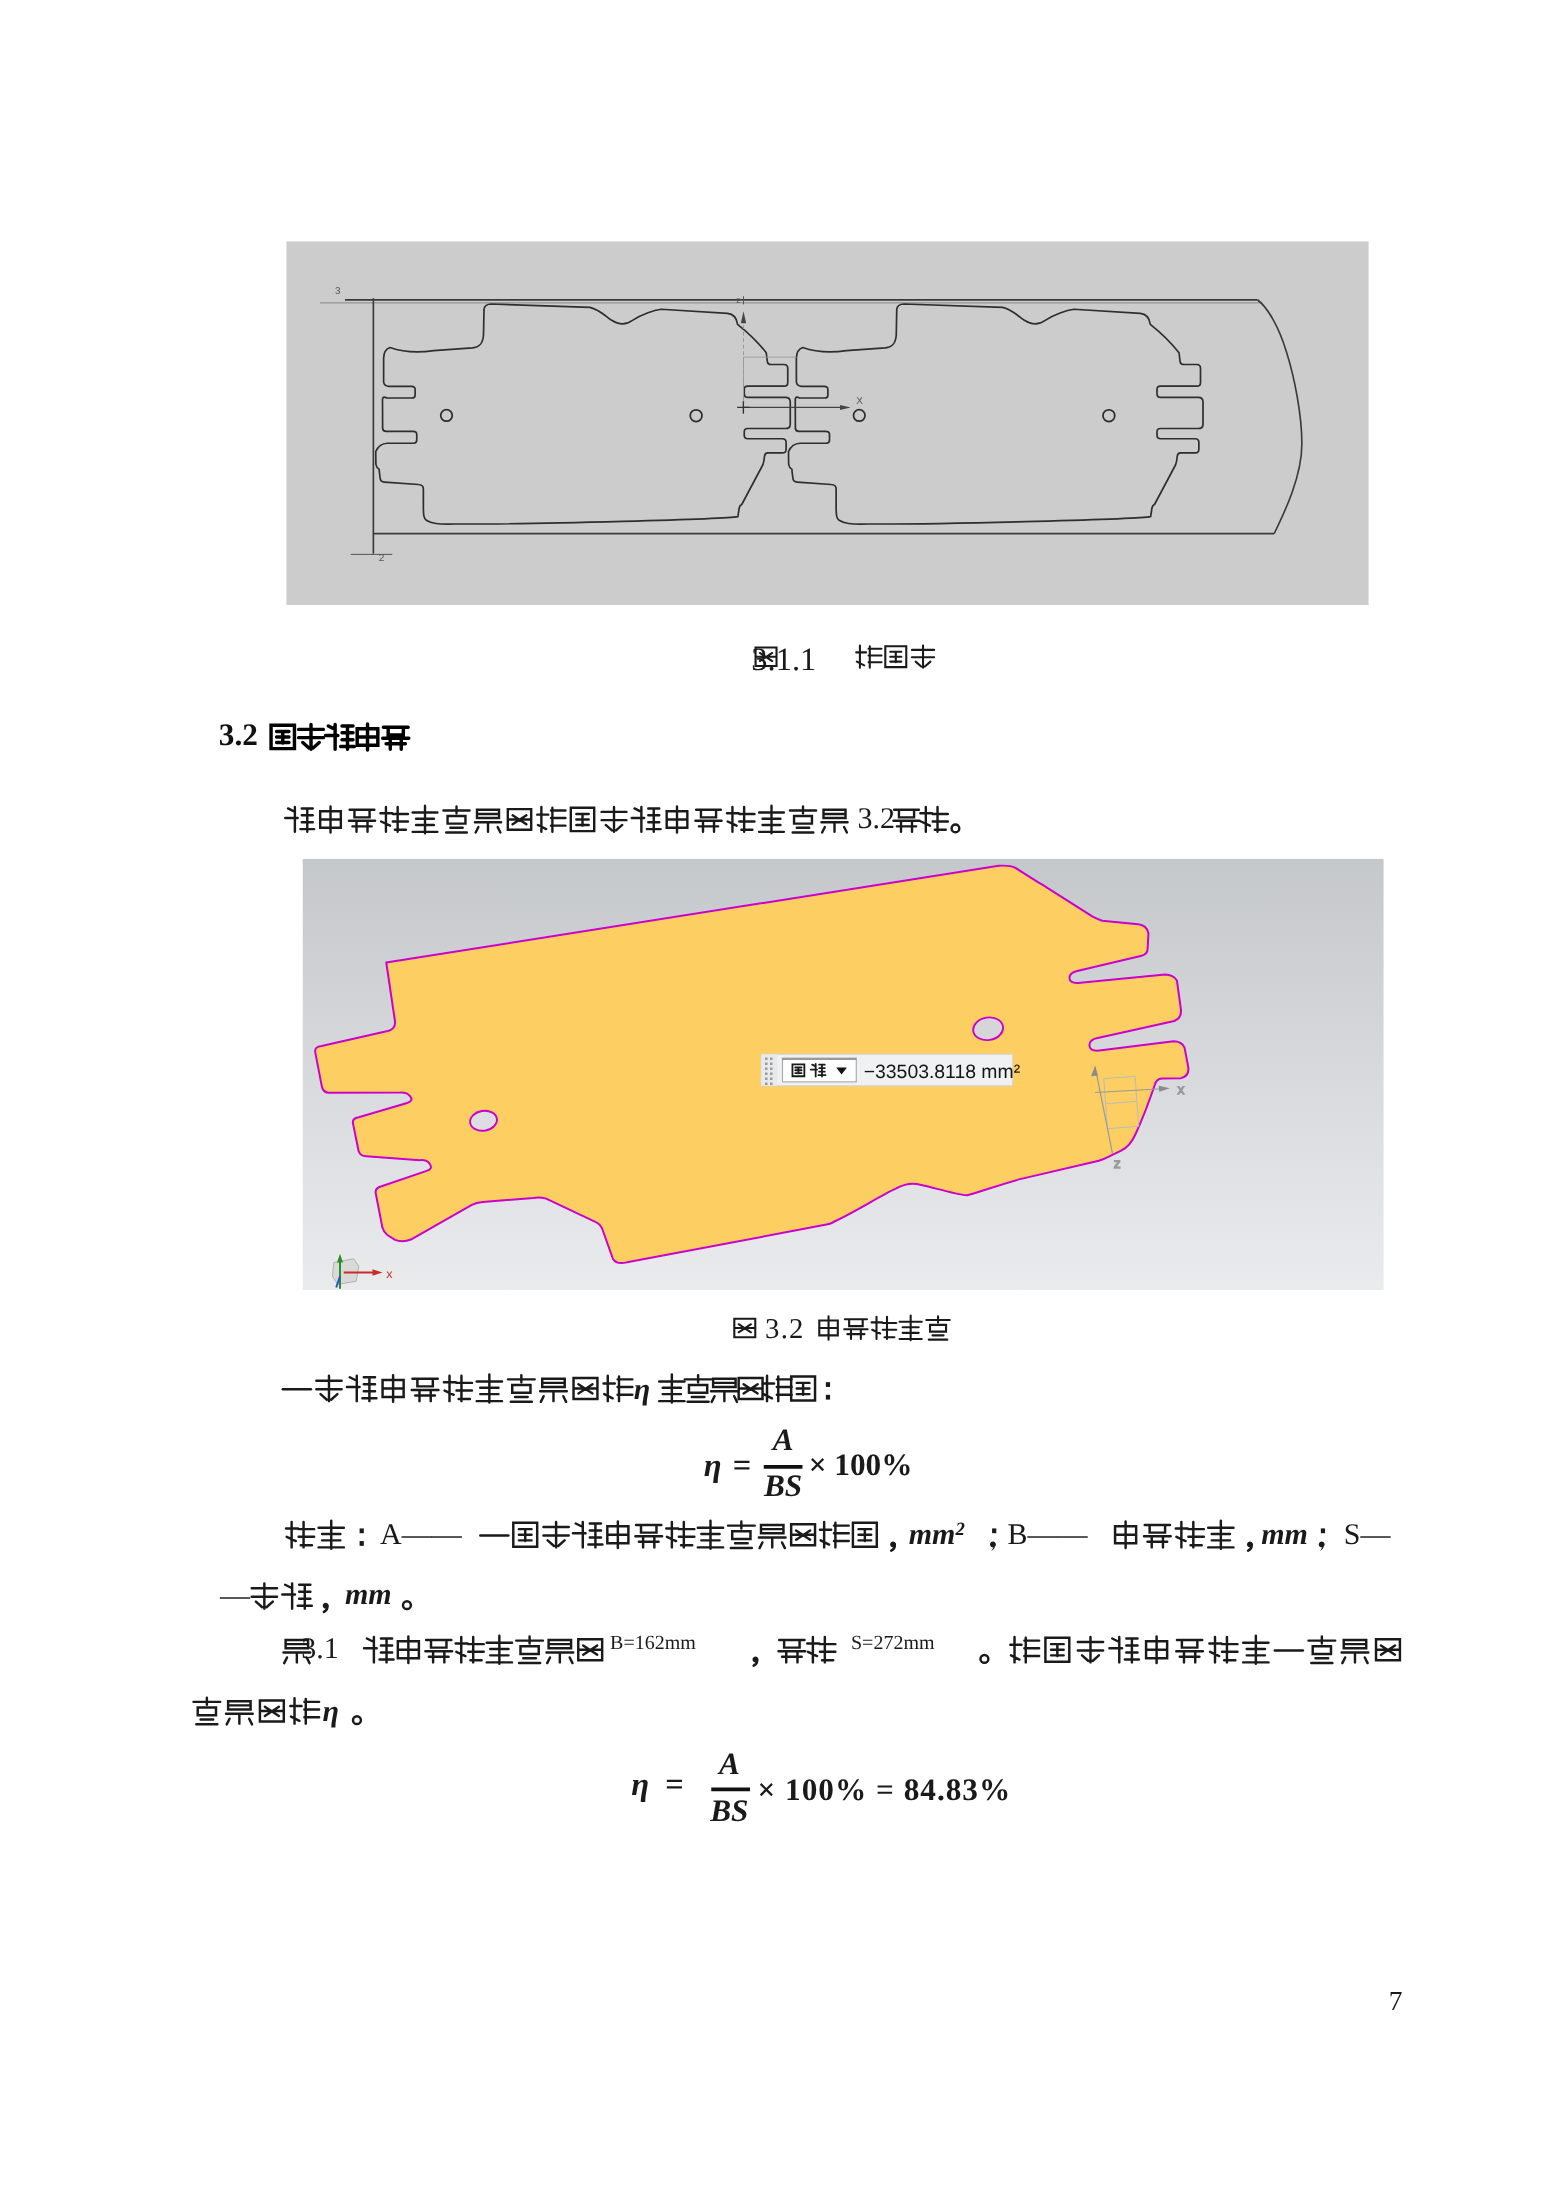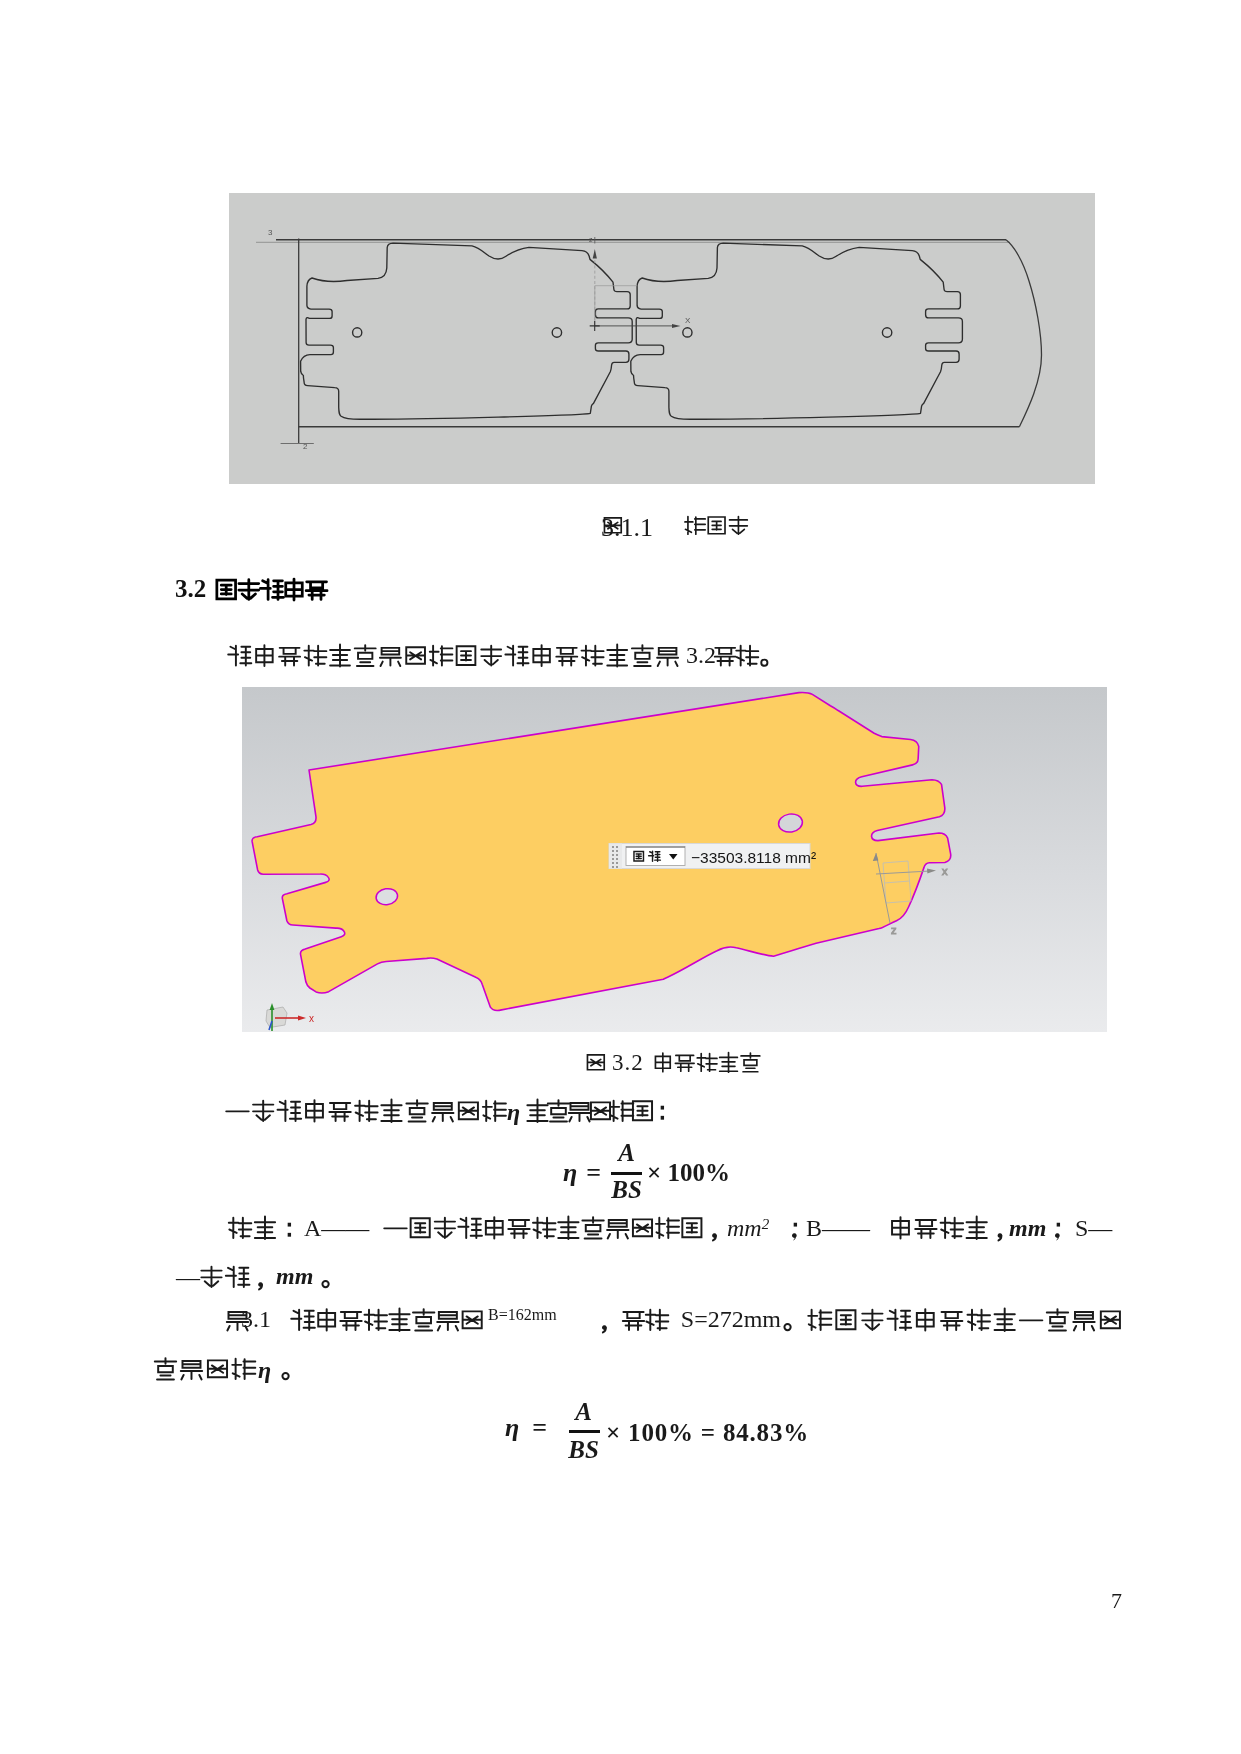--- a/index.html
+++ b/index.html
@@ -251,21 +251,21 @@
       <use href="#c9" transform="translate(123.5,-1.69) scale(1.1239)"></use>
       <use href="#c5" transform="translate(148.2,-1.69) scale(1.1239)"></use>
       <use href="#c11" transform="translate(172.9,-1.69) scale(1.1239)"></use>
       <use href="#c4" transform="translate(197.6,-1.69) scale(1.1239)"></use>
       <use href="#c12" transform="translate(222.3,-1.69) scale(1.1239)"></use>
       <use href="#c1" transform="translate(247.0,-1.69) scale(1.1239)"></use>
       <use href="#c2" transform="translate(271.7,-1.69) scale(1.1239)"></use>
       <use href="#c8" transform="translate(296.4,-1.69) scale(1.1239)"></use>
       <use href="#cComma" transform="translate(321.1,-1.69) scale(1.1239)"></use>
     </svg>
-<div class="t" style="left:727px;top:1215px;font-size:24px;font-weight:normal;font-style:italic">mm<span style="font-size:15px;vertical-align:7px">2</span></div>
+<div class="t" style="left:727px;top:1215px;font-size:24px;font-weight:bold;font-style:italic">mm<span style="font-size:15px;vertical-align:7px">2</span></div>
 <svg class="run" style="left:783px;top:1216px;color:#1a1a1a" width="24.5" height="24.5" viewBox="0 0 24.5 24.5" fill="none" stroke="currentColor" stroke-width="1.75" stroke-linecap="round">
       <use href="#cSemi" transform="translate(0,-1.69) scale(1.1239)"></use>
     </svg>
 <div class="t" style="left:806px;top:1215px;font-size:24px">B——</div>
 <svg class="run" style="left:886.7px;top:1216px;color:#1a1a1a" width="126.1" height="24.5" viewBox="0 0 126.1 24.5" fill="none" stroke="currentColor" stroke-width="1.75" stroke-linecap="round">
       <use href="#c6" transform="translate(0.0,-1.69) scale(1.1239)"></use>
       <use href="#c9" transform="translate(25.4,-1.69) scale(1.1239)"></use>
       <use href="#c5" transform="translate(50.8,-1.69) scale(1.1239)"></use>
       <use href="#c11" transform="translate(76.2,-1.69) scale(1.1239)"></use>
       <use href="#cComma" transform="translate(101.6,-1.69) scale(1.1239)"></use>
@@ -306,21 +306,21 @@
       <use href="#c1" transform="translate(169.7,-1.69) scale(1.1239)"></use>
     </svg>
 <div class="t" style="left:488.1px;top:1306px;font-size:16px">B=162mm</div>
 <svg class="run" style="left:592.9px;top:1307.5px;color:#1a1a1a" width="24.5" height="24.5" viewBox="0 0 24.5 24.5" fill="none" stroke="currentColor" stroke-width="1.75" stroke-linecap="round">
       <use href="#cComma" transform="translate(0,-1.69) scale(1.1239)"></use>
     </svg>
 <svg class="run" style="left:620.1px;top:1307.5px;color:#1a1a1a" width="47.5" height="24.5" viewBox="0 0 47.5 24.5" fill="none" stroke="currentColor" stroke-width="1.75" stroke-linecap="round">
       <use href="#c9" transform="translate(0,-1.69) scale(1.1239)"></use>
       <use href="#c5" transform="translate(23,-1.69) scale(1.1239)"></use>
     </svg>
-<div class="t" style="left:680.8px;top:1306px;font-size:24px">S=272mm</div>
+<div class="t" style="left:680.8px;top:1306px;font-size:16px">S=272mm</div>
 <svg class="run" style="left:778px;top:1307.5px;color:#1a1a1a" width="24.5" height="24.5" viewBox="0 0 24.5 24.5" fill="none" stroke="currentColor" stroke-width="1.75" stroke-linecap="round">
       <use href="#cStop" transform="translate(0,-1.69) scale(1.1239)"></use>
     </svg>
 <svg class="run" style="left:806.4px;top:1307.5px;color:#1a1a1a" width="315.4" height="24.5" viewBox="0 0 315.4 24.5" fill="none" stroke="currentColor" stroke-width="1.75" stroke-linecap="round">
       <use href="#c2" transform="translate(0.0,-1.69) scale(1.1239)"></use>
       <use href="#c8" transform="translate(26.4,-1.69) scale(1.1239)"></use>
       <use href="#c3" transform="translate(52.9,-1.69) scale(1.1239)"></use>
       <use href="#c10" transform="translate(79.3,-1.69) scale(1.1239)"></use>
       <use href="#c6" transform="translate(105.8,-1.69) scale(1.1239)"></use>
       <use href="#c9" transform="translate(132.2,-1.69) scale(1.1239)"></use>

